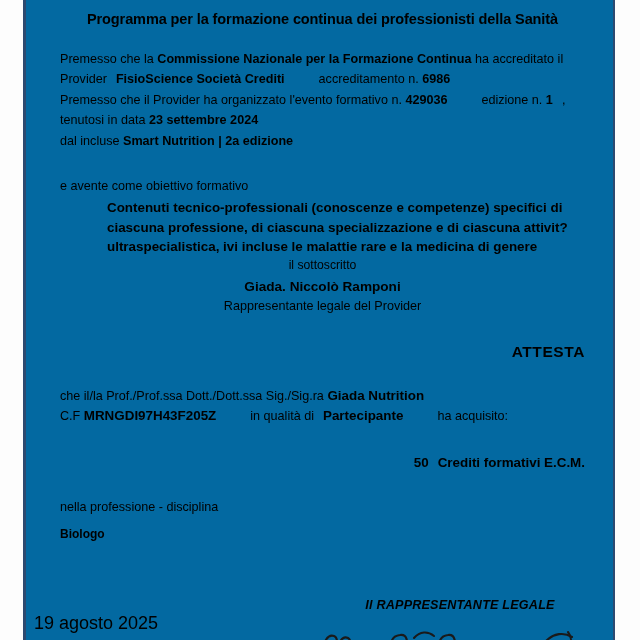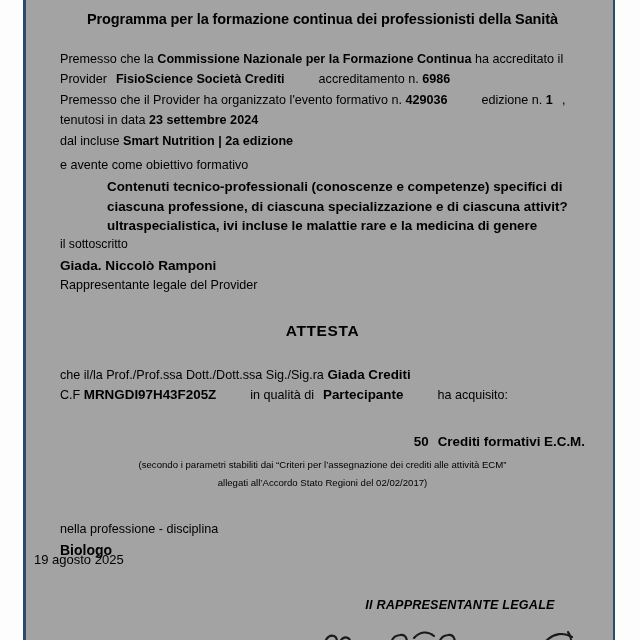--- a/index.html
+++ b/index.html
@@ -33,21 +33,21 @@
   }
   .rule-left  { left: 23px; }
   .rule-right { left: 612px; }
 
   .sheet {
     position: absolute;
     left: 26px;
     right: 27px;
     top: 0;
     bottom: 0;
-    background: #a3a3a3;
+    background: #0369a1;
   }
 
   .content {
     position: absolute;
     left: 34px;
     right: 28px;
     top: 0;
   }
 
   
@@ -66,51 +66,51 @@
     font-size: 12.6px;
     line-height: 20.4px;
   }
   .premise .ln { white-space: nowrap; }
   b, .b { font-weight: bold; }
   .gap-sm { display: inline-block; width: 9px; }
   .gap-lg { display: inline-block; width: 34px; }
 
   
   .obj-intro {
-    margin-top: 7px;
+    margin-top: 28px;
     font-size: 12.6px;
   }
   .obj-body {
     margin-top: 5px;
     font-size: 13.4px;
     font-weight: bold;
     line-height: 19.5px;
     margin-left: 47px;
   }
 
   .subscriber {
-    text-align: left;
+    text-align: center;
     margin-top: 1px;
   }
   .subscriber .small {
     font-size: 12.2px;
   }
   .subscriber .name {
     font-size: 13.6px;
     font-weight: bold;
     margin-top: 7px;
   }
   .subscriber .role {
     font-size: 12.6px;
     margin-top: 5px;
   }
 
   
   .attesta {
-    text-align: center;
+    text-align: right;
     font-size: 15.5px;
     font-weight: bold;
     letter-spacing: 0.6px;
     margin-top: 30px;
   }
 
   
   .participant {
     margin-top: 25px;
     font-size: 12.6px;
@@ -137,30 +137,31 @@
     margin-top: 7px;
   }
 
   
   .profession {
     margin-top: 27px;
     font-size: 12.6px;
     line-height: 21px;
   }
   .profession .disc {
-    font-size: 14px;
-    font-weight: bold;
+    font-size: 12px;
+    font-weight: bold;
+    margin-top: 6px;
   }
 
   
   .issue-date {
     position: absolute;
     left: 34px;
-    top: 552px;
-    font-size: 13px;
+    top: 613px;
+    font-size: 18px;
   }
   .signature-block {
     position: absolute;
     right: 30px;
     top: 598px;
     width: 300px;
     text-align: center;
   }
   .sig-caption {
     font-size: 12.6px;
@@ -210,31 +211,27 @@
 
       <div class="subscriber">
         <div class="small">il sottoscritto</div>
         <div class="name">Giada. Niccolò Ramponi</div>
         <div class="role">Rappresentante legale del Provider</div>
       </div>
 
       <div class="attesta">ATTESTA</div>
 
       <div class="participant">
-        <div class="ln"><span>che il/la Prof./Prof.ssa Dott./Dott.ssa Sig./Sig.ra</span>&nbsp;<span class="big">Giada Crediti</span></div>
+        <div class="ln"><span>che il/la Prof./Prof.ssa Dott./Dott.ssa Sig./Sig.ra</span>&nbsp;<span class="big">Giada Nutrition</span></div>
 
         <div class="ln"><span>C.F</span>&nbsp;<span class="big">MRNGDI97H43F205Z</span><span class="gap-lg"></span><span>in qualità di</span><span class="gap-sm"></span><span class="big">Partecipante</span><span class="gap-lg"></span><span>ha acquisito:</span></div>
       </div>
 
       <div class="credits"><span class="num">50</span><span>Crediti formativi E.C.M.</span></div>
 
-      <div class="credits-note">
-        <div>(secondo i parametri stabiliti dai “Criteri per l’assegnazione dei crediti alle attività ECM”</div>
-        <div>allegati all’Accordo Stato Regioni del 02/02/2017)</div>
-      </div>
 
       <div class="profession">
         <div>nella professione -  disciplina</div>
         <div class="disc">Biologo</div>
       </div>
 
     </div>
   </div>
 
   <div class="issue-date">19 agosto 2025</div>

